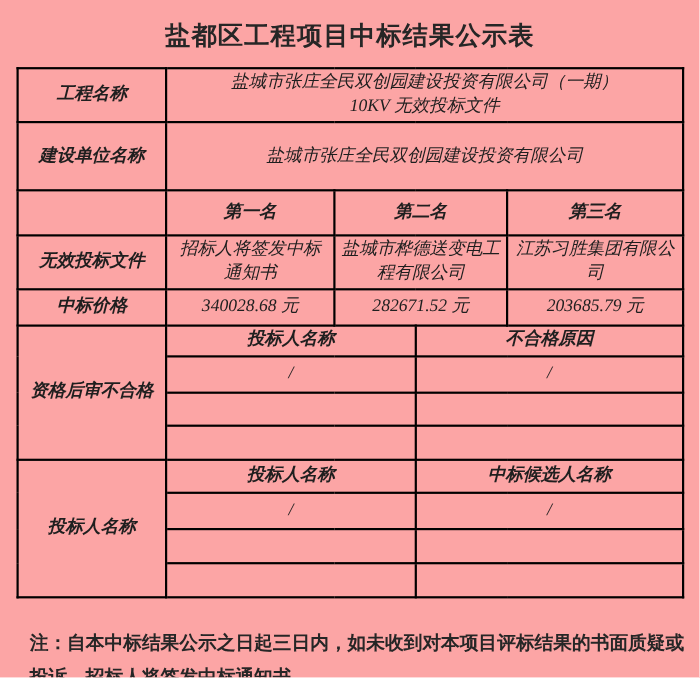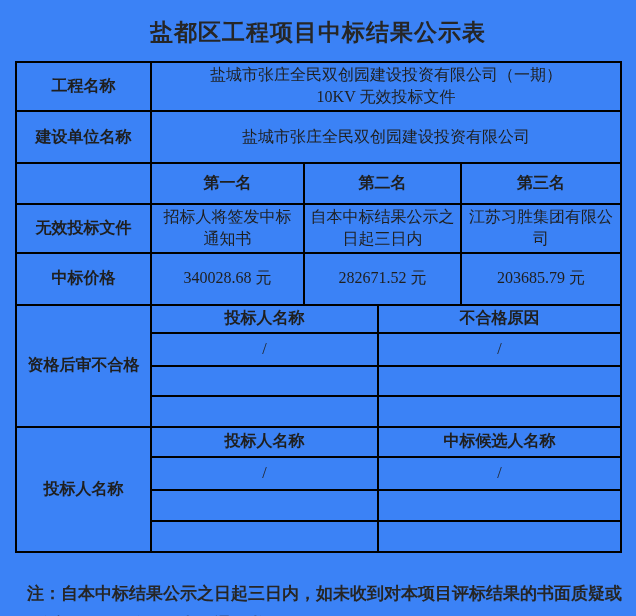--- a/index.html
+++ b/index.html
@@ -4,41 +4,42 @@
 <style>
   html, body {
     margin: 0;
     padding: 0;
     background: #ffffff;
   }
   .page {
     position: relative;
     width: 636px;
     height: 616px;
-    background: #3b82f6;
+    background: #fca5a5;
     color: #1f1f1f;
     font-family: "Liberation Serif", "DejaVu Serif", serif;
     overflow: hidden;
   }
   .title {
     margin: 0;
     padding-top: 17px;
     padding-bottom: 13px;
     font-size: 23px;
     font-weight: bold;
     text-align: center;
     letter-spacing: 1px;
     color: #262626;
     font-family: "Liberation Sans", "DejaVu Sans", sans-serif;
   }
   table.tbl {
     border-collapse: collapse;
     table-layout: fixed;
     width: 607px;
     margin-left: 15px;
+    font-style: italic;
   }
   table.tbl td {
     border: 2px solid #000000;
     text-align: center;
     vertical-align: middle;
     font-size: 16px;
     line-height: 1.4;
     padding: 1px 4px;
     overflow: hidden;
     word-break: break-all;
@@ -74,40 +75,40 @@
 
     <tbody>
         <tr style="height:46px">
       <td class="lbl">工程名称</td>
       <td colspan="4">
         <div>盐城市张庄全民双创园建设投资有限公司（一期）</div>
         <div>10KV 无效投标文件</div>
       </td>
     </tr>
 
-    <tr style="height:52px">
+    <tr style="height:62px">
       <td class="lbl">建设单位名称</td>
       <td colspan="4">盐城市张庄全民双创园建设投资有限公司</td>
     </tr>
 
     <tr style="height:41px">
       <td></td>
       <td class="hdr">第一名</td>
       <td class="hdr" colspan="2">第二名</td>
       <td class="hdr">第三名</td>
     </tr>
 
     <tr style="height:47px">
       <td class="lbl">无效投标文件</td>
       <td>招标人将签发中标通知书</td>
-      <td colspan="2">自本中标结果公示之日起三日内</td>
+      <td colspan="2">盐城市桦德送变电工程有限公司</td>
       <td>江苏习胜集团有限公司</td>
     </tr>
 
-    <tr style="height:52px">
+    <tr style="height:33px">
       <td class="lbl">中标价格</td>
       <td>340028.68 元</td>
       <td colspan="2">282671.52 元</td>
       <td>203685.79 元</td>
     </tr>
 
     <tr style="height:28px">
       <td class="lbl" rowspan="4">资格后审不合格</td>
       <td class="hdr" colspan="2">投标人名称</td>
       <td class="hdr" colspan="2">不合格原因</td>

